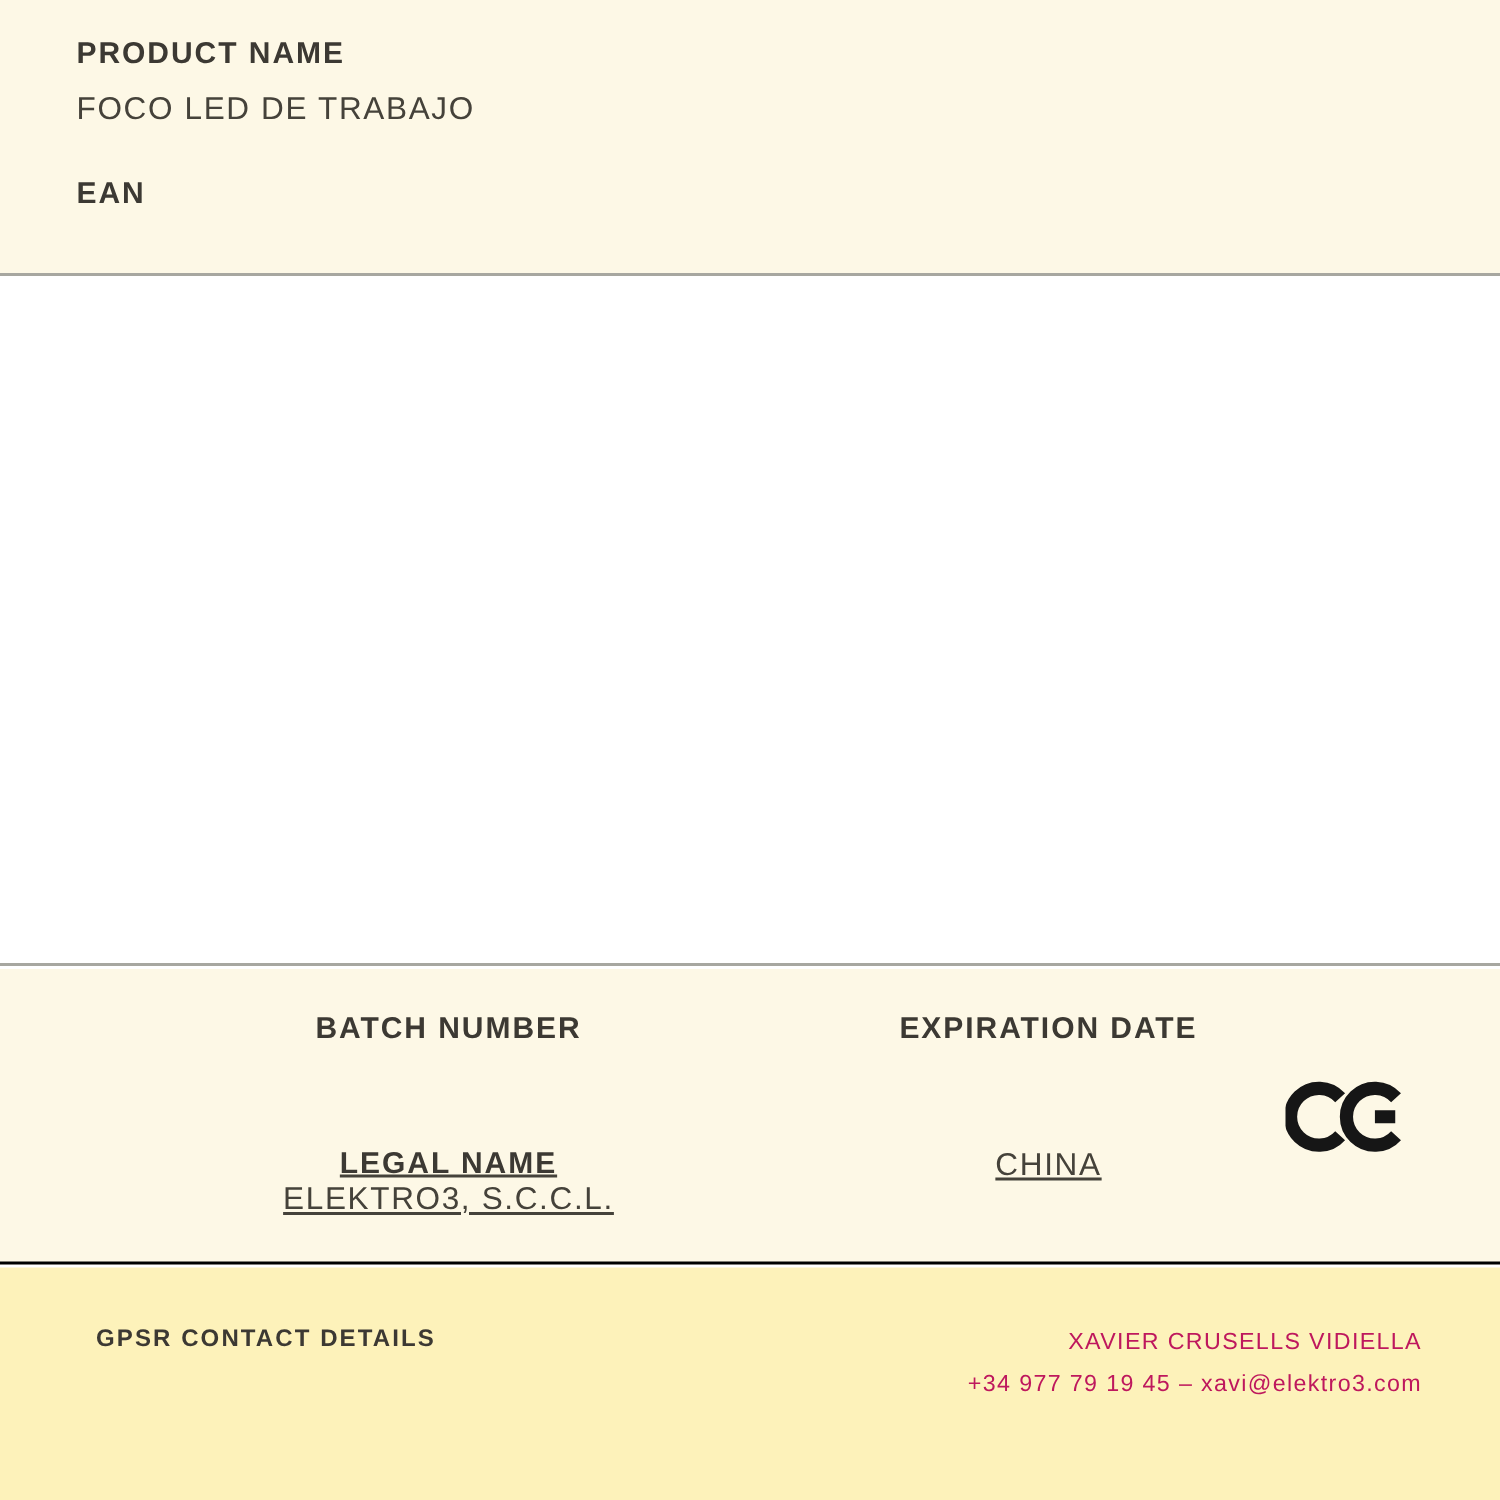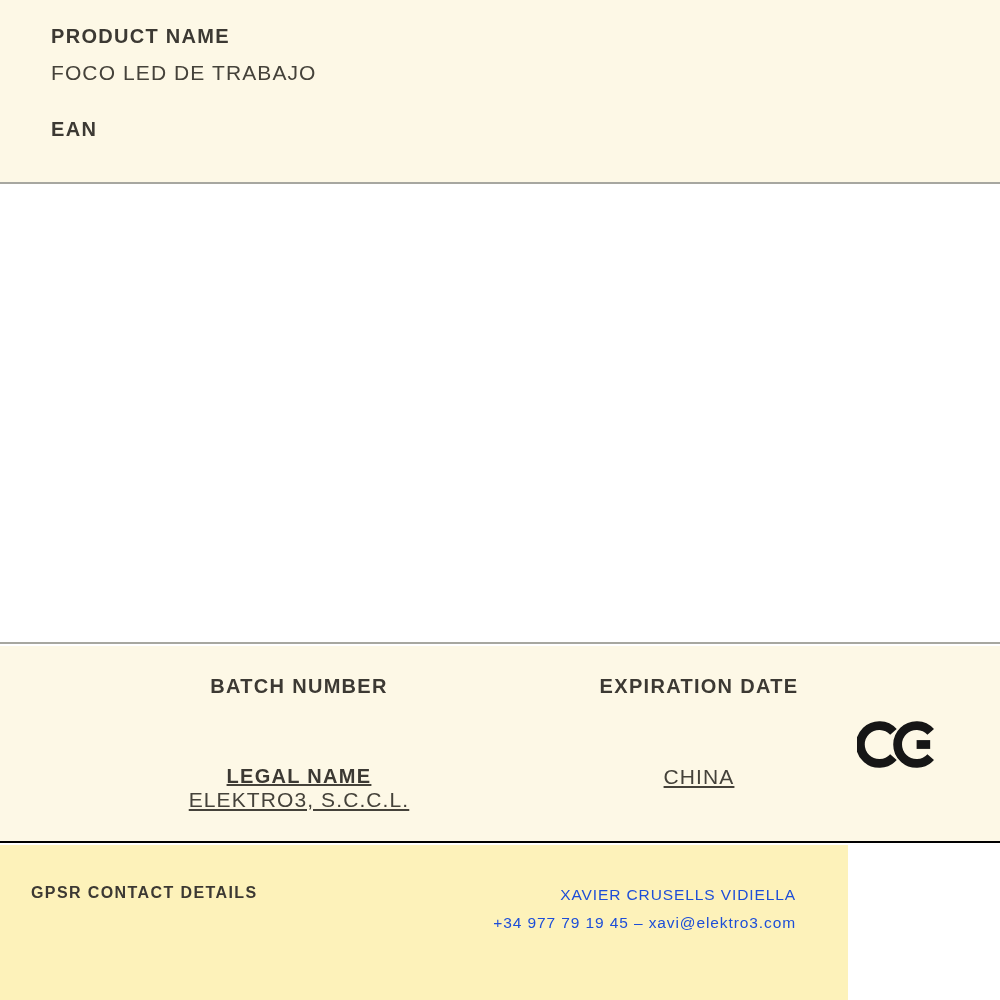--- a/index.html
+++ b/index.html
@@ -24,23 +24,23 @@
     position: absolute; left: 0; top: 186px; width: 1000px; height: 458px;
     background: #ffffff;
     border-bottom: 2px solid #a7a7a0;
   }
   .section-batch {
     position: absolute; left: 0; top: 646px; width: 1000px; height: 197px;
     background: #fdf8e6;
     border-bottom: 2px solid #000000;
   }
   .section-footer {
-    position: absolute; left: 0; top: 845px; width: 848px; height: 155px;
+    position: absolute; left: 0; top: 845px; width: 1000px; height: 155px;
     background: #fdf2ba;
-    padding: 36px 52px 0 31px;
+    padding: 36px 52px 0 64px;
   }
 
   
   .field-label {
     font-weight: bold;
     font-size: 20px;
     letter-spacing: 1.3px;
     color: #3c3933;
   }
   .field-value {
@@ -74,21 +74,21 @@
     font-size: 16px;
     letter-spacing: 1.4px;
     color: #3c3933;
     padding-top: 3px;
   }
   .contact-block {
     text-align: right;
     font-size: 15.5px;
     letter-spacing: 0.9px;
     line-height: 27.5px;
-    color: #1d4ed8;
+    color: #be185d;
   }
 </style>
 </head>
 <body>
 
 <div class="page">
 
   <div class="section-top">
     <div class="field-group">
       <div class="field-label">PRODUCT NAME</div>

